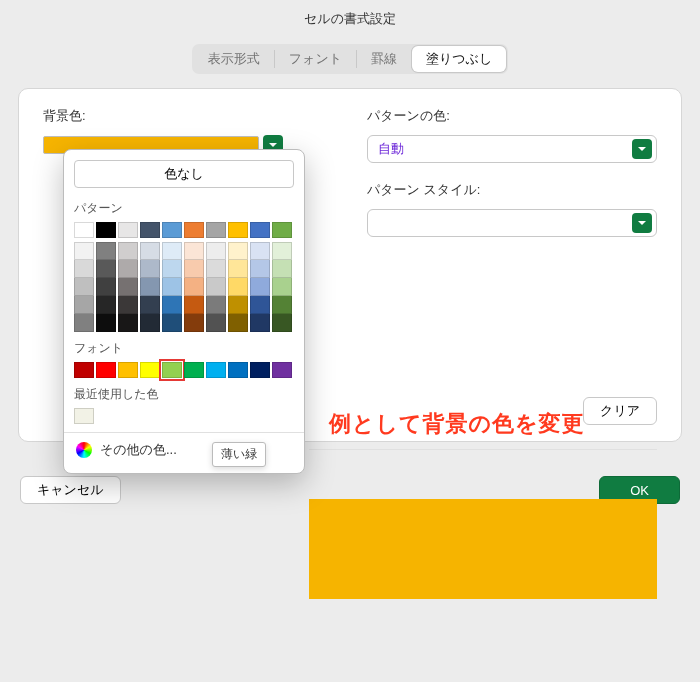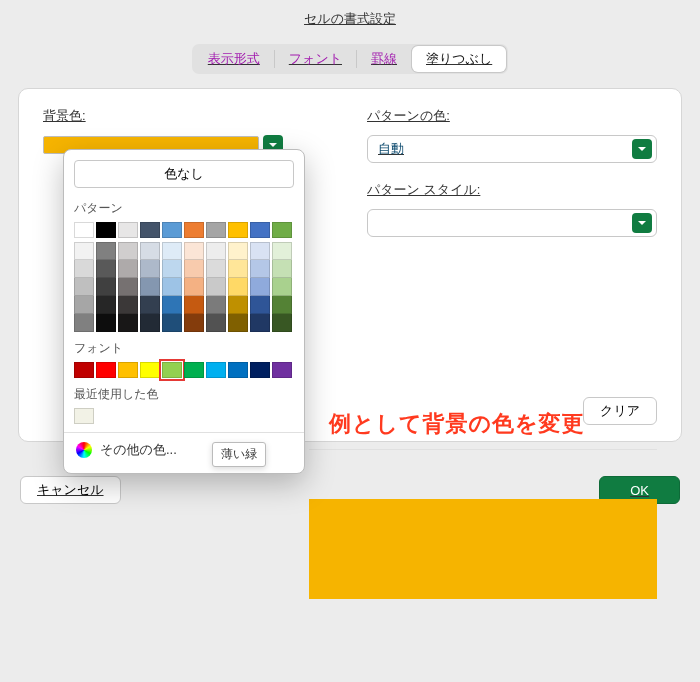--- a/index.html
+++ b/index.html
@@ -1,38 +1,38 @@
 <!DOCTYPE html>
 <html><head>
 <meta charset="utf-8">
 <style>
 * { box-sizing: border-box; margin: 0; padding: 0; }
 body {
   font-family: -apple-system, "Hiragino Sans", sans-serif;
   background: #ececec; width: 700px; height: 682px; overflow: hidden;
   font-size: 13px; color: #333;
 }
-.dialog { width: 700px; height: 520px; background: #ececec; display: flex; flex-direction: column; text-decoration: underline; }
+.dialog { width: 700px; height: 520px; background: #ececec; display: flex; flex-direction: column; }
 .titlebar { text-align: center; padding: 10px 0 6px; font-size: 13px; font-weight: 500; }
 .tabs { display: flex; justify-content: center; padding: 10px 0 14px; gap: 0; }
-.tab { padding: 4px 14px; border: none; background: transparent; font-size: 13px; color: #a21caf; cursor: pointer; border-radius: 6px; }
+.tab { padding: 4px 14px; border: none; background: transparent; font-size: 13px; color: #737373; cursor: pointer; border-radius: 6px; }
 .tab.active { background: #fff; color: #111; box-shadow: 0 0 0 1px #c8c8c8; }
 .tab-group { display: inline-flex; background: #e1e1e1; border-radius: 7px; padding: 2px; }
 .sep { width: 1px; background: #c8c8c8; margin: 4px 0; }
 .panel { flex: 1; background: #fff; border: 1px solid #d6d6d6; border-radius: 10px; margin: 0 18px; padding: 18px 24px 20px; position: relative; }
 .columns { display: flex; gap: 24px; }
 .col-left { flex: 0 0 300px; }
 .col-right { flex: 1; }
 .label { font-size: 13px; margin-bottom: 10px; }
 .bg-swatch-row { display: flex; align-items: center; gap: 4px; }
 .bg-swatch { width: 216px; height: 18px; border: 1px solid #bdbdbd; background: #f6b400; border-radius: 2px; }
 .dd-btn { width: 20px; height: 20px; background: #107c41; border-radius: 4px; display: flex; align-items: center; justify-content: center; cursor: pointer; }
 .dd-btn svg { width: 10px; height: 10px; fill: #fff; }
 .select-row { display: flex; align-items: center; border: 1px solid #c8c8c8; border-radius: 6px; background: #fff; padding: 3px 4px 3px 10px; margin-bottom: 18px; }
-.select-row .val { flex: 1; font-size: 13px; color: #0c4a6e; }
+.select-row .val { flex: 1; font-size: 13px; color: #6d28d9; }
 .select-row .dd-btn { margin-left: 6px; }
 .picker {
   position: absolute; left: 44px; top: 60px; width: 242px;
   background: #fff; border: 1px solid #bcbcbc; border-radius: 8px;
   box-shadow: 0 10px 30px rgba(0,0,0,.25);
   padding: 10px 10px 6px;
   z-index: 10;
 }
 .no-color-btn { width: 100%; border: 1px solid #c8c8c8; background: #fff; border-radius: 4px; padding: 4px 0; font-size: 13px; cursor: pointer; margin-bottom: 8px; }
 .picker h4 { font-size: 12px; font-weight: 400; color: #555; margin: 4px 0 5px; }

